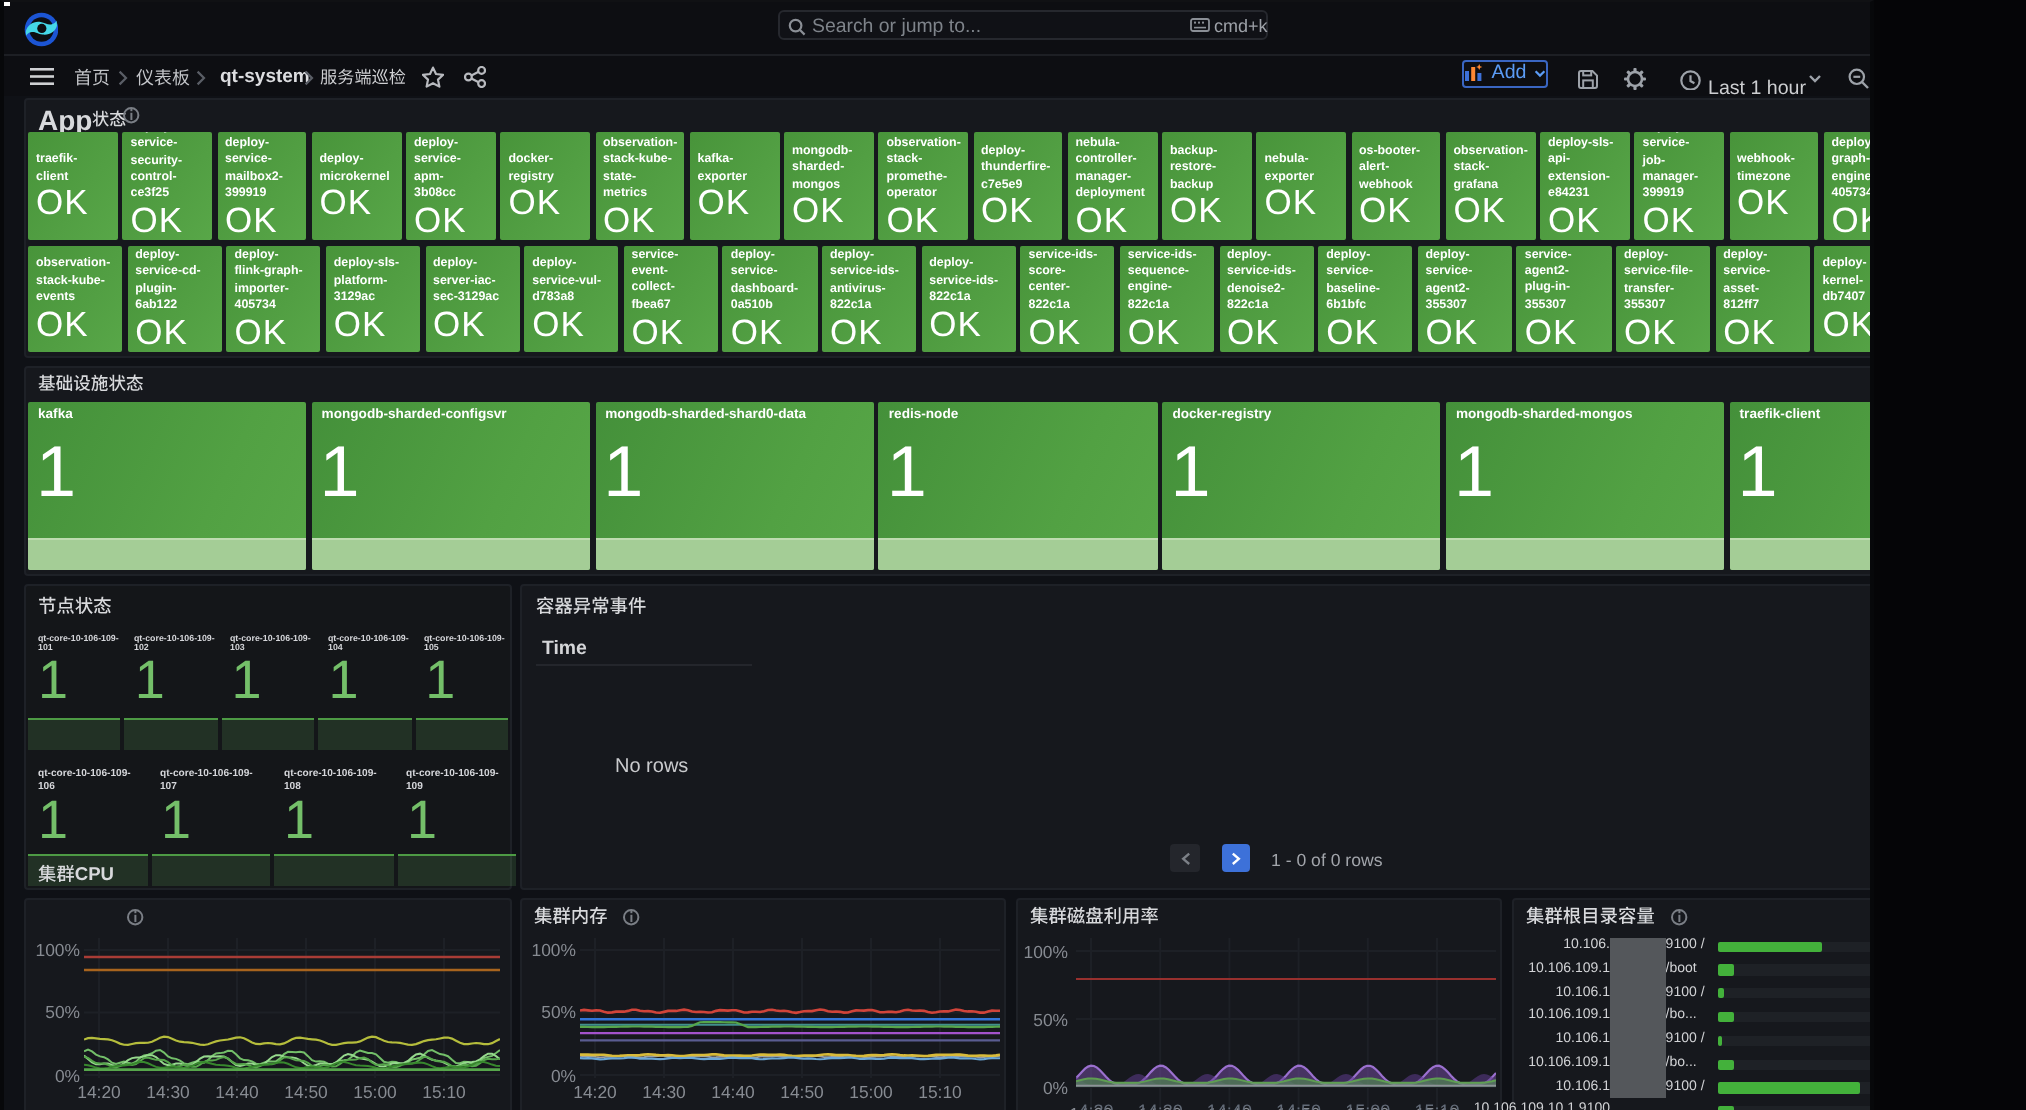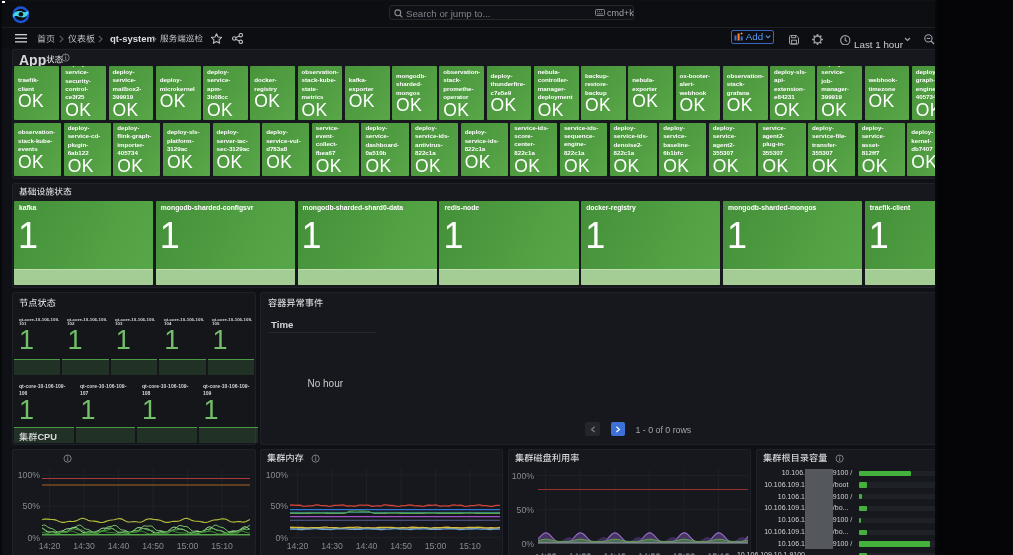--- a/index.html
+++ b/index.html
@@ -99,21 +99,21 @@
 <svg class="abs" style="left:209px;top:32px;" width="11" height="11" viewBox="0 0 11 11">
       <path d="M5.5 0.8 L7 4 L10.6 4.4 L8 6.8 L8.7 10.3 L5.5 8.6 L2.3 10.3 L3 6.8 L0.4 4.4 L4 4 Z" fill="none" stroke="#b8babf" stroke-width="1.1" stroke-linejoin="round"></path>
     </svg>
 <svg class="abs" style="left:230px;top:32px;" width="11" height="11" viewBox="0 0 11 11">
       <circle cx="8.8" cy="2.2" r="1.7" fill="none" stroke="#b8babf" stroke-width="1.1"></circle>
       <circle cx="2.2" cy="5.5" r="1.7" fill="none" stroke="#b8babf" stroke-width="1.1"></circle>
       <circle cx="8.8" cy="8.8" r="1.7" fill="none" stroke="#b8babf" stroke-width="1.1"></circle>
       <line x1="3.7" y1="4.7" x2="7.3" y2="2.9" stroke="#b8babf" stroke-width="1.1"></line>
       <line x1="3.7" y1="6.3" x2="7.3" y2="8.1" stroke="#b8babf" stroke-width="1.1"></line>
     </svg>
-<div class="abs" style="left:729px;top:28.5px;width:43px;height:14.5px;border:1px solid #3a66c2;border-radius:2px;display:flex;align-items:center;justify-content:center;gap:2px">
+<div class="abs" style="left:729px;top:28.5px;width:43px;height:14.5px;border:1px solid #3a66c2;border-radius:2px;display:flex;align-items:center;justify-content:space-between;gap:2px">
       <svg width="10" height="9" viewBox="0 0 10 9">
         <rect x="0.5" y="3.5" width="2" height="5" fill="#3d71d9"></rect>
         <rect x="3.6" y="1.5" width="2" height="7" fill="#ff8833"></rect>
         <rect x="6.7" y="4.5" width="2" height="4" fill="#3d71d9"></rect>
         <path d="M7.6 0 L8.1 1.1 L9.2 1.5 L8.1 1.9 L7.6 3 L7.1 1.9 L6 1.5 L7.1 1.1 Z" fill="#ff8833"></path>
       </svg>
       <span style="font-size:9.8px;color:#5b9cf6;font-weight:500">Add</span>
       <svg width="6" height="4" viewBox="0 0 6 4">
         <path d="M0.8 0.6 L3 2.8 L5.2 0.6" fill="none" stroke="#5b9cf6" stroke-width="1.1"></path>
       </svg>
@@ -451,21 +451,21 @@
         <path transform="translate(0.0,9.20) scale(0.009200,-0.009200)" d="M325 636C271 565 179 497 90 454C109 437 141 400 155 382C247 434 349 518 414 606ZM576 581C666 525 777 441 829 384L898 446C842 502 728 582 640 635ZM488 546C394 396 219 276 33 210C55 190 80 157 93 134C135 151 176 170 216 192V-85H308V-53H690V-82H787V203C824 183 863 164 904 146C917 173 942 205 965 225C805 286 667 362 553 484L570 510ZM308 31V172H690V31ZM320 256C388 303 450 358 502 419C564 353 628 301 698 256ZM424 831C437 809 449 782 459 757H78V560H170V671H826V560H923V757H570C559 788 540 824 522 853Z"></path>
         <path transform="translate(9.2,9.20) scale(0.009200,-0.009200)" d="M210 721H354V602H210ZM634 721H788V602H634ZM610 483C648 469 693 446 726 425H466C486 454 503 484 518 514L444 527V801H125V521H418C403 489 383 457 357 425H49V341H274C210 287 128 239 26 201C44 185 68 150 77 128L125 149V-84H212V-57H353V-78H444V228H267C318 263 361 301 399 341H578C616 300 661 261 711 228H549V-84H636V-57H788V-78H880V143L918 130C931 154 957 189 978 206C875 232 770 281 696 341H952V425H778L807 455C779 477 730 503 685 521H879V801H547V521H649ZM212 25V146H353V25ZM636 25V146H788V25Z"></path>
         <path transform="translate(18.4,9.20) scale(0.009200,-0.009200)" d="M642 331V231H349V247V332H256V250V231H48V145H238C216 87 164 30 50 -14C71 -31 100 -65 112 -87C261 -26 318 60 338 145H642V-82H735V145H954V231H735V331ZM137 750V494C137 386 187 360 367 360C408 360 702 360 745 360C885 360 920 388 937 504C909 508 870 521 846 534C837 456 823 443 741 443C671 443 416 443 363 443C250 443 231 453 231 496V543H832V798H137ZM231 718H739V623H231Z"></path>
         <path transform="translate(27.6,9.20) scale(0.009200,-0.009200)" d="M328 485H672V402H328ZM145 260V-39H241V175H463V-84H560V175H771V53C771 42 766 38 751 38C736 37 682 37 629 39C642 15 656 -21 660 -47C735 -47 787 -47 823 -33C858 -19 868 6 868 52V260H560V333H769V554H237V333H463V260ZM751 837C733 802 698 752 672 719L732 697H552V845H454V697H266L325 723C310 755 277 802 246 836L160 802C186 771 213 729 229 697H79V470H170V615H833V470H927V697H758C786 726 820 765 851 805Z"></path>
         <path transform="translate(36.8,9.20) scale(0.009200,-0.009200)" d="M133 136V66H448V13C448 -5 442 -10 424 -11C407 -12 347 -12 292 -10C304 -31 319 -65 324 -87C409 -87 462 -86 496 -73C531 -60 544 -39 544 13V66H759V22H854V199H959V273H854V397H544V457H838V643H544V695H938V771H544V844H448V771H64V695H448V643H168V457H448V397H141V331H448V273H44V199H448V136ZM259 581H448V520H259ZM544 581H742V520H544ZM544 331H759V273H544ZM544 199H759V136H544Z"></path>
         <path transform="translate(46.0,9.20) scale(0.009200,-0.009200)" d="M316 352V259H597V-84H692V259H959V352H692V551H913V644H692V832H597V644H485C497 686 507 729 516 773L425 792C403 665 361 536 304 455C328 445 368 422 386 409C411 448 434 497 454 551H597V352ZM257 840C205 693 118 546 26 451C42 429 69 378 78 355C105 384 131 416 156 451V-83H247V596C285 666 319 740 346 813Z"></path>
       </svg>
     </div>
 <div class="abs" style="left:269px;top:318px;font-size:9.7px;font-weight:bold;color:#d4d5d8">Time</div>
 <div class="abs" style="left:266px;top:330.5px;width:108px;height:1px;background:#24262c"></div>
-<div class="abs" style="left:305.5px;top:377px;font-size:10px;color:#c9cacd">No hour</div>
+<div class="abs" style="left:305.5px;top:377px;font-size:10px;color:#c9cacd">No rows</div>
 <div class="abs" style="left:583px;top:421px;width:14.5px;height:13.5px;background:#24262c;border-radius:2px"></div>
 <svg class="abs" style="left:587.5px;top:424.5px;" width="6" height="7" viewBox="0 0 6 7">
       <path d="M4.6 0.8 L1.6 3.4 L4.6 6" fill="none" stroke="#7c8087" stroke-width="1.2"></path>
     </svg>
 <div class="abs" style="left:608.5px;top:421px;width:14.5px;height:13.5px;background:#3d71d9;border-radius:2px"></div>
 <svg class="abs" style="left:613px;top:424.5px;" width="6" height="7" viewBox="0 0 6 7">
       <path d="M1.4 0.8 L4.4 3.4 L1.4 6" fill="none" stroke="#fff" stroke-width="1.2"></path>
     </svg>
 <div class="abs" style="left:633.5px;top:423.6px;font-size:8.8px;color:#a2a5ab">1 - 0 of 0 rows</div>
 <div class="panel" style="left:10px;top:448px;width:244px;height:110px"></div>

